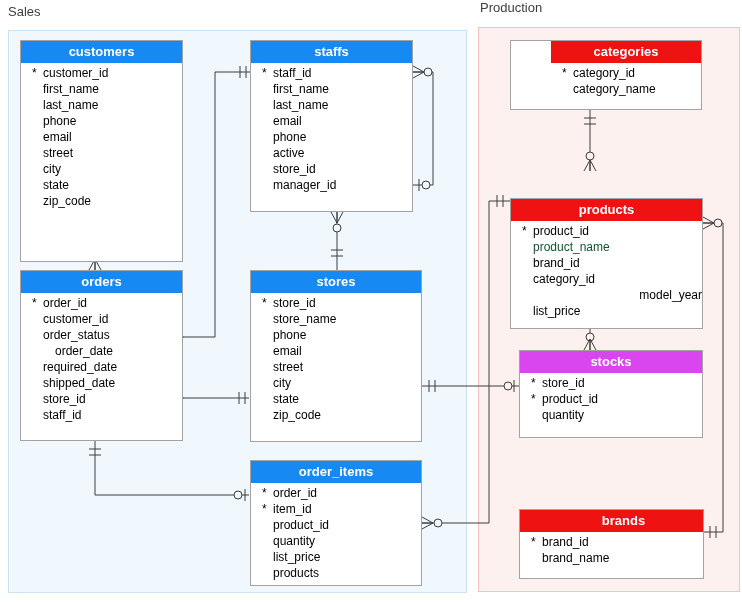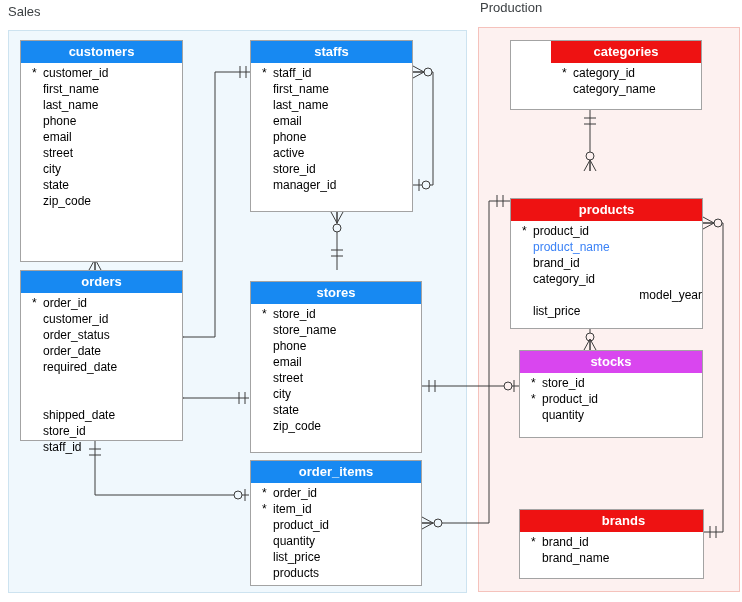--- a/index.html
+++ b/index.html
@@ -138,28 +138,28 @@
         <div class="frow" style="color: rgb(0, 0, 0);"><span class="fname">store_id</span></div>
         <div class="frow" style="color: rgb(0, 0, 0);"><span class="fname">manager_id</span></div>
       </div>
     </div>
     <div class="table" style="left: 20px; top: 270px; width: 163px; height: 171px; border-color: rgb(163, 163, 163);">
       <div class="thead" style="background: rgb(23, 137, 242); color: rgb(255, 255, 255);">orders</div>
       <div class="tbody">
         <div class="frow" style="color: rgb(0, 0, 0);"><span class="star">*</span><span class="fname">order_id</span></div>
         <div class="frow" style="color: rgb(0, 0, 0);"><span class="fname">customer_id</span></div>
         <div class="frow" style="color: rgb(0, 0, 0);"><span class="fname">order_status</span></div>
-        <div class="frow" style="color: rgb(0, 0, 0);"><span class="fname">order_date</span></div>
+        <div class="frow" style="color: rgb(0, 0, 0); margin-left: 12px;"><span class="fname">order_date</span></div>
         <div class="frow" style="color: rgb(0, 0, 0);"><span class="fname">required_date</span></div>
-        <div class="frow" style="color: rgb(0, 0, 0); margin-top: 32px;"><span class="fname">shipped_date</span></div>
+        <div class="frow" style="color: rgb(0, 0, 0);"><span class="fname">shipped_date</span></div>
         <div class="frow" style="color: rgb(0, 0, 0);"><span class="fname">store_id</span></div>
         <div class="frow" style="color: rgb(0, 0, 0);"><span class="fname">staff_id</span></div>
       </div>
     </div>
-    <div class="table" style="left: 250px; top: 270px; width: 172px; height: 172px; border-color: rgb(163, 163, 163); margin-top: 11px;">
+    <div class="table" style="left: 250px; top: 270px; width: 172px; height: 172px; border-color: rgb(163, 163, 163);">
       <div class="thead" style="background: rgb(23, 137, 242); color: rgb(255, 255, 255);">stores</div>
       <div class="tbody">
         <div class="frow" style="color: rgb(0, 0, 0);"><span class="star">*</span><span class="fname">store_id</span></div>
         <div class="frow" style="color: rgb(0, 0, 0);"><span class="fname">store_name</span></div>
         <div class="frow" style="color: rgb(0, 0, 0);"><span class="fname">phone</span></div>
         <div class="frow" style="color: rgb(0, 0, 0);"><span class="fname">email</span></div>
         <div class="frow" style="color: rgb(0, 0, 0);"><span class="fname">street</span></div>
         <div class="frow" style="color: rgb(0, 0, 0);"><span class="fname">city</span></div>
         <div class="frow" style="color: rgb(0, 0, 0);"><span class="fname">state</span></div>
         <div class="frow" style="color: rgb(0, 0, 0);"><span class="fname">zip_code</span></div>
@@ -180,21 +180,21 @@
       <div class="thead" style="background: rgb(238, 18, 18); color: rgb(255, 255, 255);">categories</div>
       <div class="tbody">
         <div class="frow" style="color: rgb(0, 0, 0);"><span class="star">*</span><span class="fname">category_id</span></div>
         <div class="frow" style="color: rgb(0, 0, 0);"><span class="fname">category_name</span></div>
       </div>
     </div>
     <div class="table" style="left: 510px; top: 182px; width: 193px; height: 131px; border-color: rgb(163, 163, 163); margin-top: 16px;">
       <div class="thead" style="background: rgb(238, 18, 18); color: rgb(255, 255, 255);">products</div>
       <div class="tbody">
         <div class="frow" style="color: rgb(0, 0, 0);"><span class="star">*</span><span class="fname">product_id</span></div>
-        <div class="frow" style="color: #3b82f6;"><span class="fname">product_name</span></div>
+        <div class="frow" style="color: #14532d;"><span class="fname">product_name</span></div>
         <div class="frow" style="color: rgb(0, 0, 0);"><span class="fname">brand_id</span></div>
         <div class="frow" style="color: rgb(0, 0, 0);"><span class="fname">category_id</span></div>
         <div class="frow" style="color: rgb(0, 0, 0); text-align: right;"><span class="fname">model_year</span></div>
         <div class="frow" style="color: rgb(0, 0, 0);"><span class="fname">list_price</span></div>
       </div>
     </div>
     <div class="table" style="left: 519px; top: 350px; width: 184px; height: 88px; border-color: rgb(163, 163, 163);">
       <div class="thead" style="background: #d946ef; color: rgb(255, 255, 255);">stocks</div>
       <div class="tbody">
         <div class="frow" style="color: rgb(0, 0, 0);"><span class="star">*</span><span class="fname">store_id</span></div>

